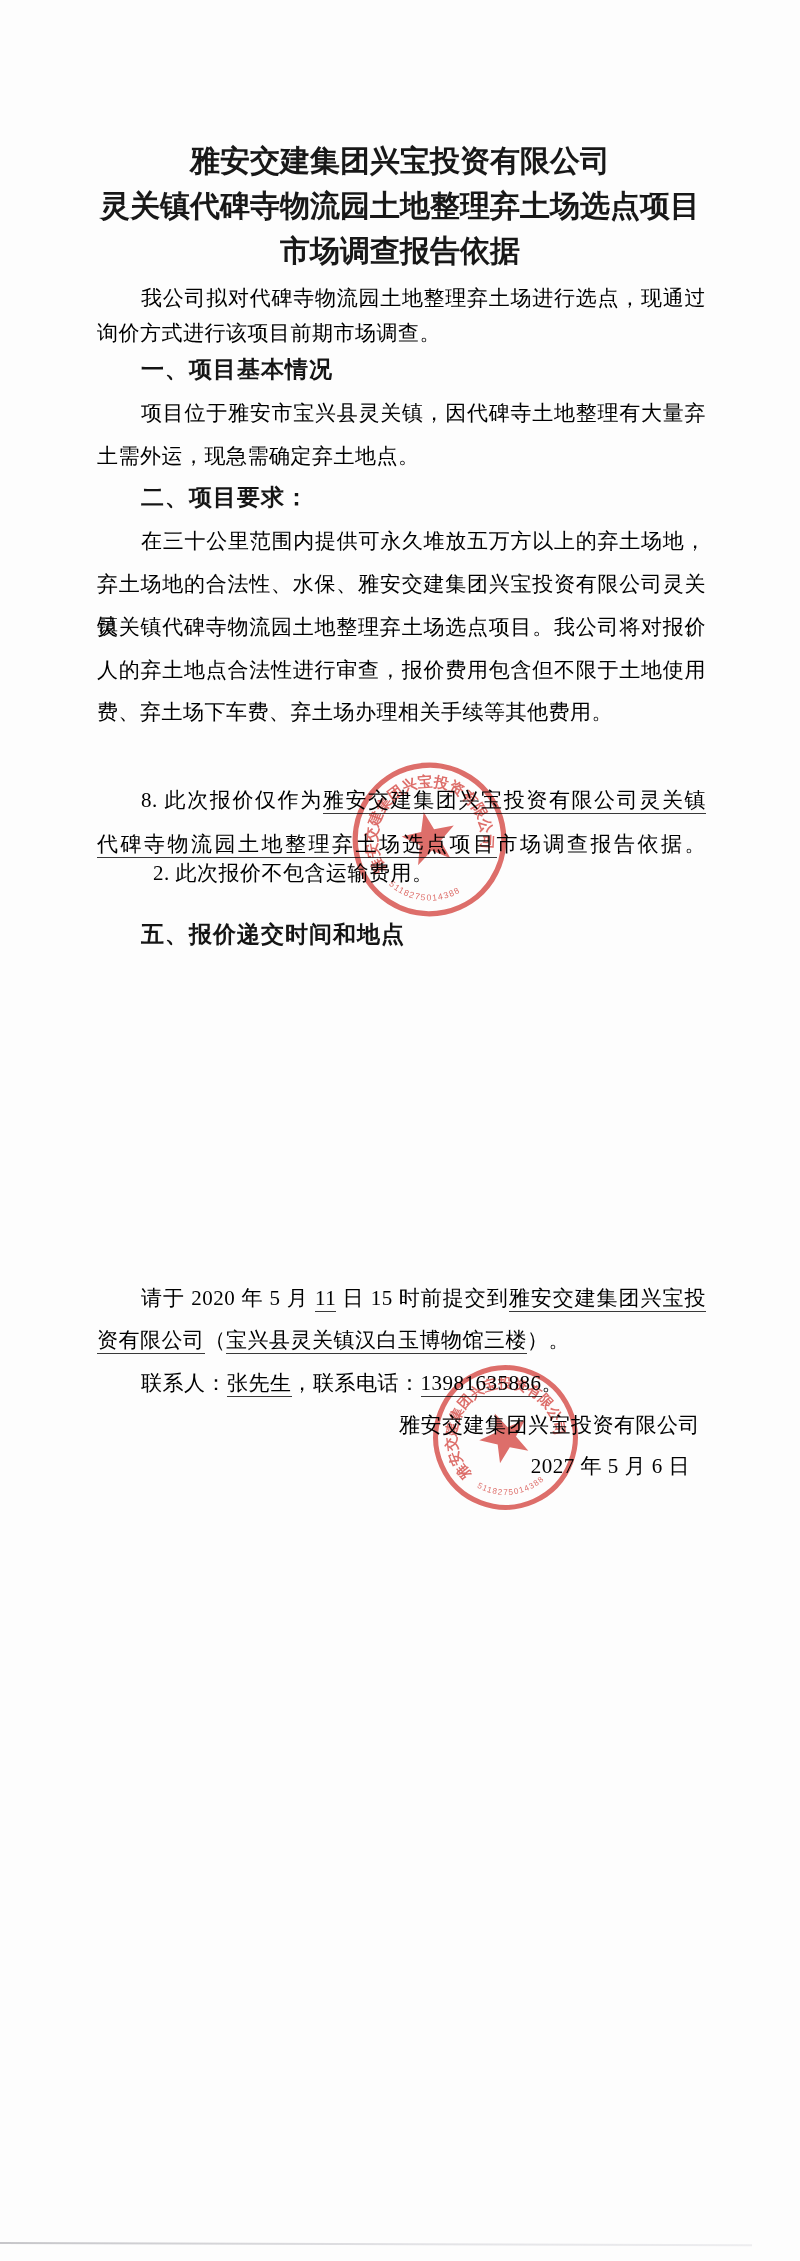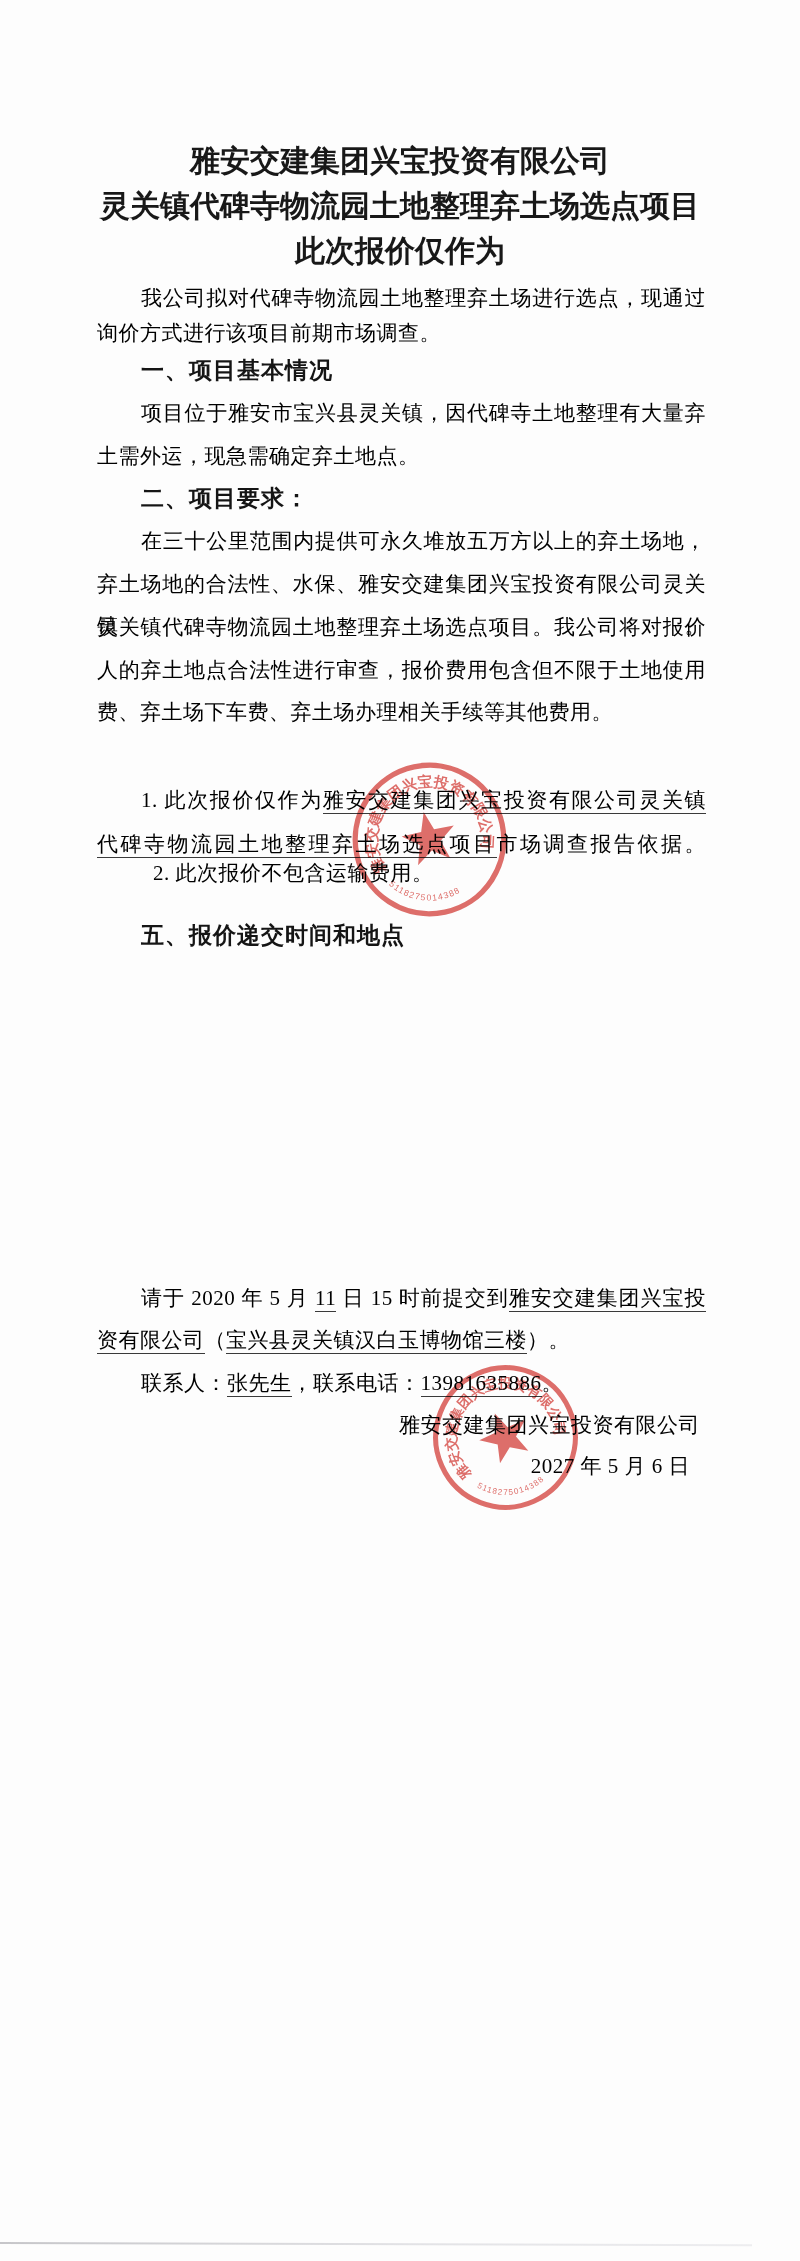--- a/index.html
+++ b/index.html
@@ -9,53 +9,53 @@
   
   .title-line{position:absolute;left:0;right:0;text-align:center;
               font-family:"Liberation Sans", sans-serif;font-weight:700;color:#181818;
               font-size:30px;line-height:46px;height:46px;}
   
   .line{position:absolute;left:97px;right:94px;height:42px;line-height:42px;
         font-size:21px;letter-spacing:0.5px;color:#000000;white-space:nowrap;}
   .justify{white-space:normal;text-align:justify;text-align-last:justify;}
   .indent{padding-left:44px;}
   .indent2{padding-left:56px;}
-  .heading{font-family:Liberation Sans, sans-serif;font-weight:700;color:#151515;
+  .heading{font-family:Liberation Serif, serif;font-weight:700;color:#151515;
            font-size:23px;letter-spacing:1px;padding-left:44px;}
   .right{text-align:right;white-space:nowrap;}
   .u{border-bottom:1.5px solid #3a3a3a;padding-bottom:1px;}
   
   .stamp{position:absolute;opacity:.82;mix-blend-mode:multiply;pointer-events:none;}
   .stamp svg{display:block;width:100%;height:100%;}
   
   .scan-line{position:absolute;top:2242px;left:0;width:752px;height:2px;
              background:linear-gradient(to right,#b8b8bc,#dcdce0 55%,#e9e9ec);
              transform:rotate(0.18deg);transform-origin:left center;opacity:.8;}
 </style>
 </head>
 <body>
 
 <div class="page">
 
   <div class="title-line" style="top:138px">雅安交建集团兴宝投资有限公司</div>
   <div class="title-line" style="top:183px">灵关镇代碑寺物流园土地整理弃土场选点项目</div>
-  <div class="title-line" style="top:228px">此次报价仅作为</div>
+  <div class="title-line" style="top:228px">市场调查报告依据</div>
 
   <div class="line indent justify" style="top:277px"><span>我公司拟对代碑寺物流园土地整理弃土场进行选点，现通过</span></div>
   <div class="line" style="top:312px"><span>询价方式进行该项目前期市场调查。</span></div>
   <div class="line heading" style="top:349px"><span>一、项目基本情况</span></div>
   <div class="line indent justify" style="top:392px"><span>项目位于雅安市宝兴县灵关镇，因代碑寺土地整理有大量弃</span></div>
   <div class="line" style="top:435px"><span>土需外运，现急需确定弃土地点。</span></div>
   <div class="line indent justify" style="top:520px"><span>在三十公里范围内提供可永久堆放五万方以上的弃土场地，</span></div>
   <div class="line heading" style="top:477px"><span>二、项目要求：</span></div>
   <div class="line justify" style="top:563px"><span>弃土场地的合法性、水保、雅安交建集团兴宝投资有限公司灵关镇。</span></div>
   <div class="line justify" style="top:606px"><span>灵关镇代碑寺物流园土地整理弃土场选点项目。我公司将对报价</span></div>
   <div class="line justify" style="top:649px"><span>人的弃土地点合法性进行审查，报价费用包含但不限于土地使用</span></div>
   <div class="line" style="top:691px"><span>费、弃土场下车费、弃土场办理相关手续等其他费用。</span></div>
-  <div class="line indent justify" style="top:779px"><span>1. 此次报价仅作为</span><span class="u">雅安交建集团兴宝投资有限公司灵关镇</span></div>
+  <div class="line indent justify" style="top:779px"><span>8. 此次报价仅作为</span><span class="u">雅安交建集团兴宝投资有限公司灵关镇</span></div>
   <div class="line justify" style="top:823px"><span class="u">代碑寺物流园土地整理弃土场选点项目</span><span>市场调查报告依据。</span></div>
   <div class="line indent2" style="top:852px"><span>2. 此次报价不包含运输费用。</span></div>
   <div class="line heading" style="top:914px"><span>五、报价递交时间和地点</span></div>
 
   <div class="line indent justify" style="top:1277px"><span>请于 2020 年 5 月 </span><span class="u">11</span><span> 日 15 时前提交到</span><span class="u">雅安交建集团兴宝投</span></div>
   <div class="line" style="top:1319px"><span class="u">资有限公司</span><span>（</span><span class="u">宝兴县灵关镇汉白玉博物馆三楼</span><span>）。</span></div>
   <div class="line indent" style="top:1362px"><span>联系人：</span><span class="u">张先生</span><span>，联系电话：</span><span class="u">13981635886</span><span>。</span></div>
   <div class="line right" style="top:1404px;right:100px"><span>雅安交建集团兴宝投资有限公司</span></div>
   <div class="line right" style="top:1445px;right:110px"><span>2027 年 5 月 6 日</span></div>
 

